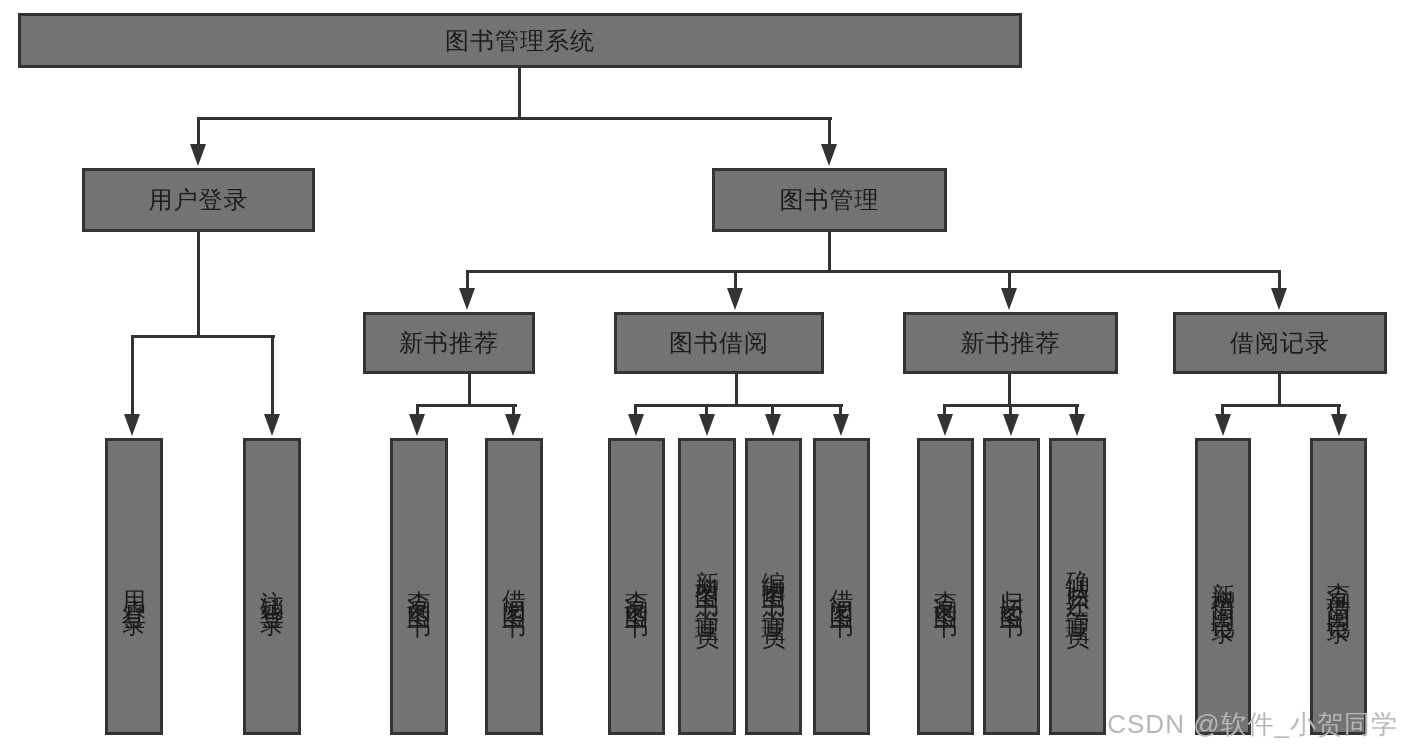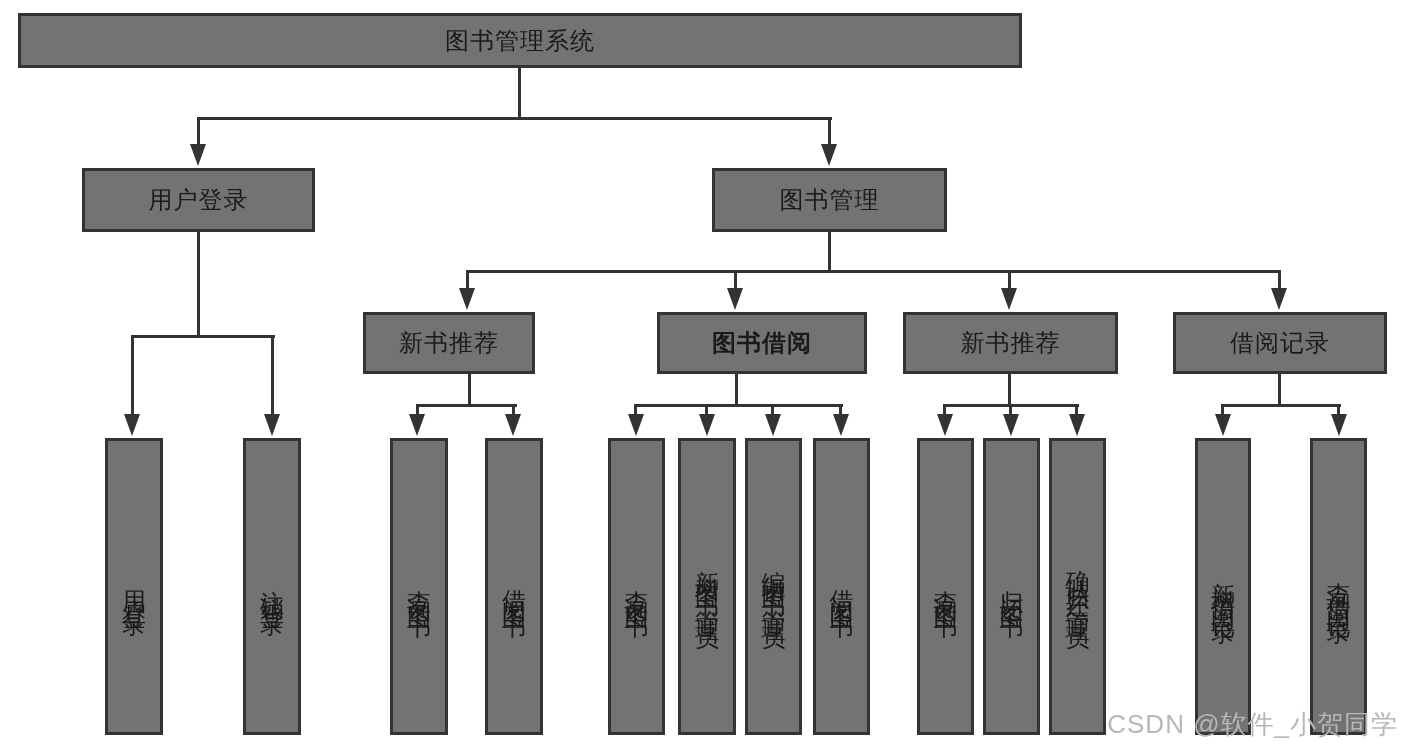--- a/index.html
+++ b/index.html
@@ -87,21 +87,21 @@
   <div class="vline" style="left:466px; top:270px; height:20px;"></div>
   <div class="arrow" style="left:459px; top:288px;"></div>
   <div class="vline" style="left:734px; top:270px; height:20px;"></div>
   <div class="arrow" style="left:727px; top:288px;"></div>
   <div class="vline" style="left:1008px; top:270px; height:20px;"></div>
   <div class="arrow" style="left:1001px; top:288px;"></div>
   <div class="vline" style="left:1278px; top:270px; height:20px;"></div>
   <div class="arrow" style="left:1271px; top:288px;"></div>
 
   <div class="box" style="left:363px; top:312px; width:172px; height:62px;">新书推荐</div>
-  <div class="box" style="left:657px; top:312px; width:210px; height:62px;font-weight:bold;">图书借阅</div>
+  <div class="box" style="left:614px; top:312px; width:210px; height:62px;">图书借阅</div>
   <div class="box" style="left:903px; top:312px; width:215px; height:62px;">新书推荐</div>
   <div class="box" style="left:1173px; top:312px; width:214px; height:62px;">借阅记录</div>
 
   <div class="vline" style="left:468px; top:374px; height:33px;"></div>
   <div class="hline" style="left:416px; top:404px; width:101px;"></div>
   <div class="vline" style="left:416px; top:404px; height:11px;"></div>
   <div class="arrow" style="left:409px; top:414px;"></div>
   <div class="vline" style="left:512px; top:404px; height:11px;"></div>
   <div class="arrow" style="left:505px; top:414px;"></div>
 

